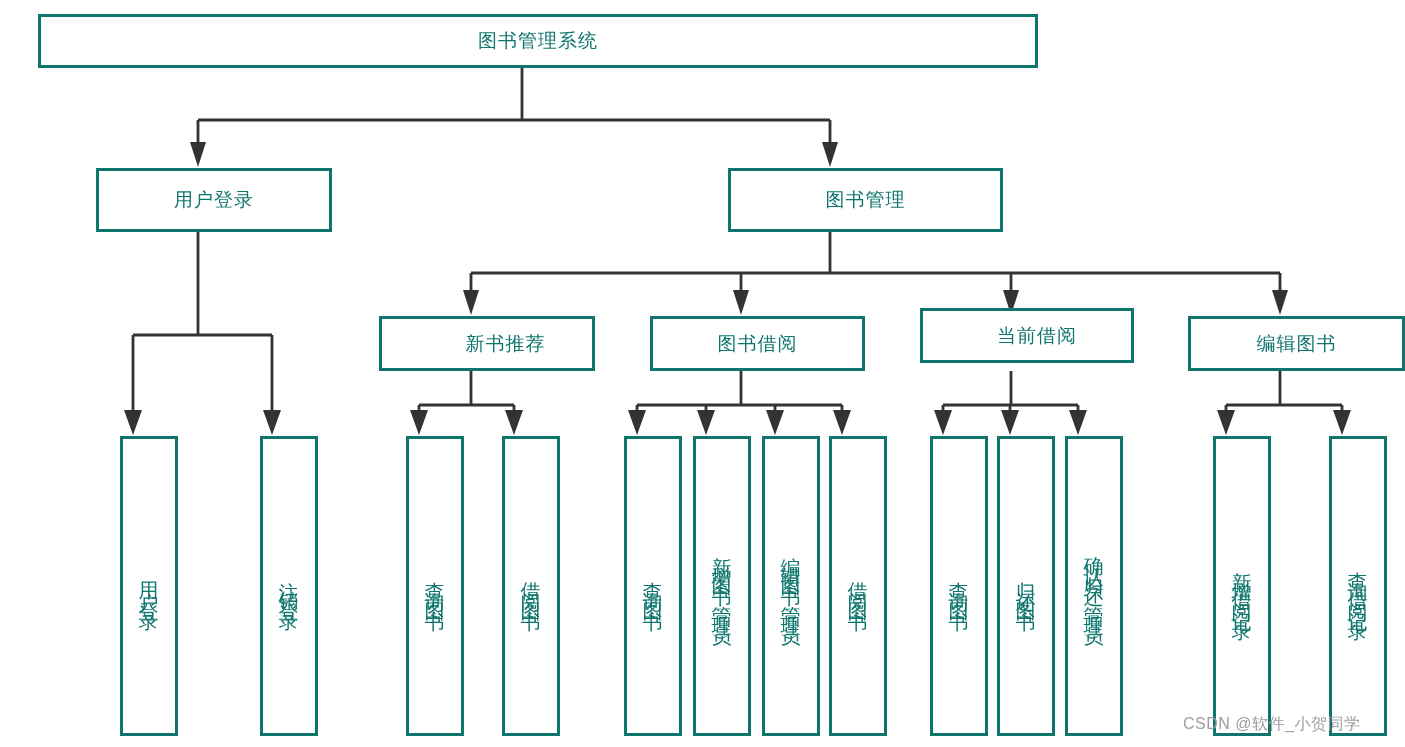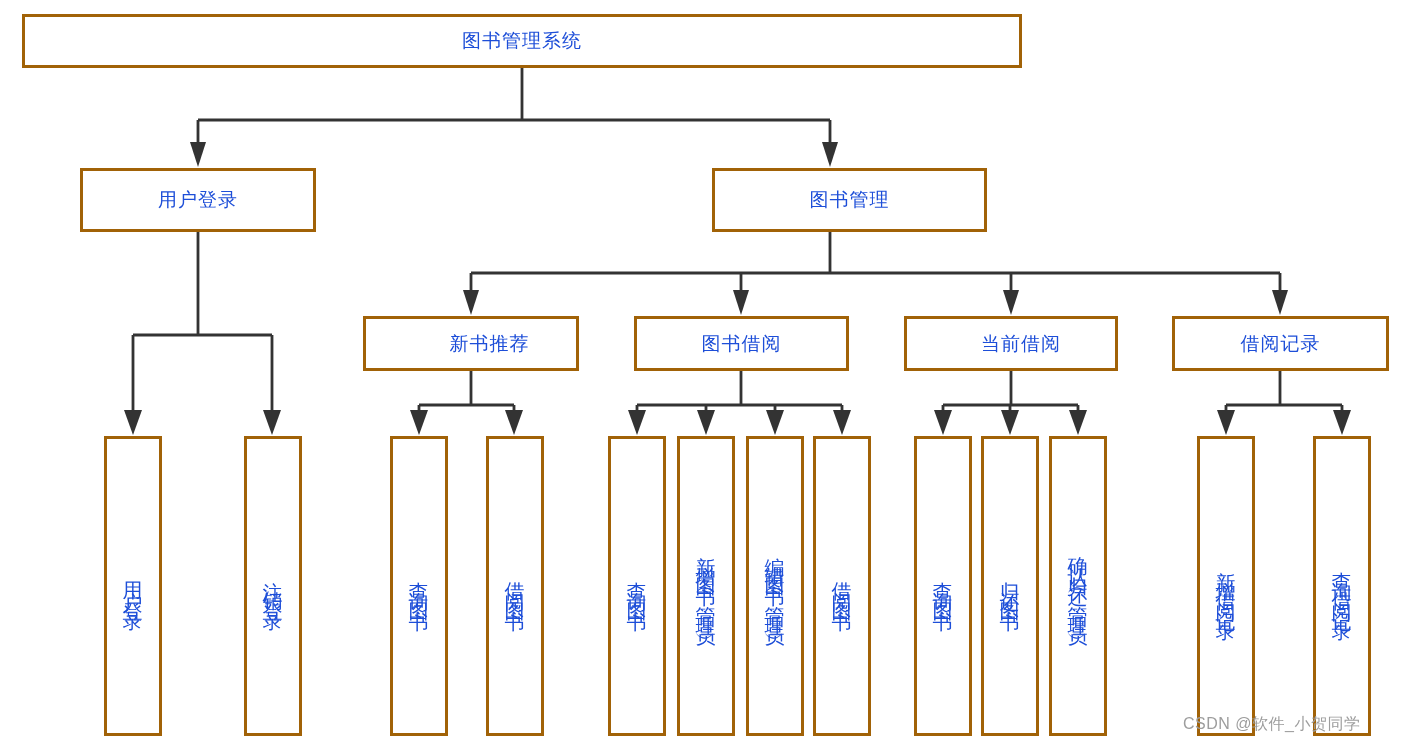--- a/index.html
+++ b/index.html
@@ -17,26 +17,27 @@
   }
   #connectors {
     position: absolute;
     left: 0; top: 0;
     width: 1405px;
     height: 747px;
   }
   .node {
     position: absolute;
     box-sizing: border-box;
-    border: 3px solid #a16207;
+    border: 3px solid #0f766e;
     background: #ffffff;
     display: flex;
     align-items: center;
     justify-content: center;
-    color: #1d4ed8;
+    color: #0f766e;
+    margin-left: 16px;
   }
   .h-node {
     font-size: 19px;
     letter-spacing: 1px;
   }
   .leaf {
     width: 58px;
     height: 300px;
     top: 436px;
   }
@@ -116,25 +117,25 @@
   <div class="node h-node" style="left:712px; top:168px; width:275px; height:64px;">
     <span>图书管理</span>
   </div>
 
   <div class="node h-node" style="left:363px; top:316px; width:216px; height:55px;padding-left:37px;">
     <span>新书推荐</span>
   </div>
   <div class="node h-node" style="left:634px; top:316px; width:215px; height:55px;justify-content:center;">
     <span>图书借阅</span>
   </div>
-  <div class="node h-node" style="left:904px; top:316px; width:214px; height:55px;padding-left:20px;">
+  <div class="node h-node" style="left:904px; top:308px; width:214px; height:55px;padding-left:20px;">
     <span>当前借阅</span>
   </div>
   <div class="node h-node" style="left:1172px; top:316px; width:217px; height:55px;">
-    <span>借阅记录</span>
+    <span>编辑图书</span>
   </div>
 
   <div class="node leaf" style="left:104px;">
     <span class="v-label">用户登录</span>
   </div>
   <div class="node leaf" style="left:244px;">
     <span class="v-label">注销登录</span>
   </div>
 
   <div class="node leaf" style="left:390px;">

